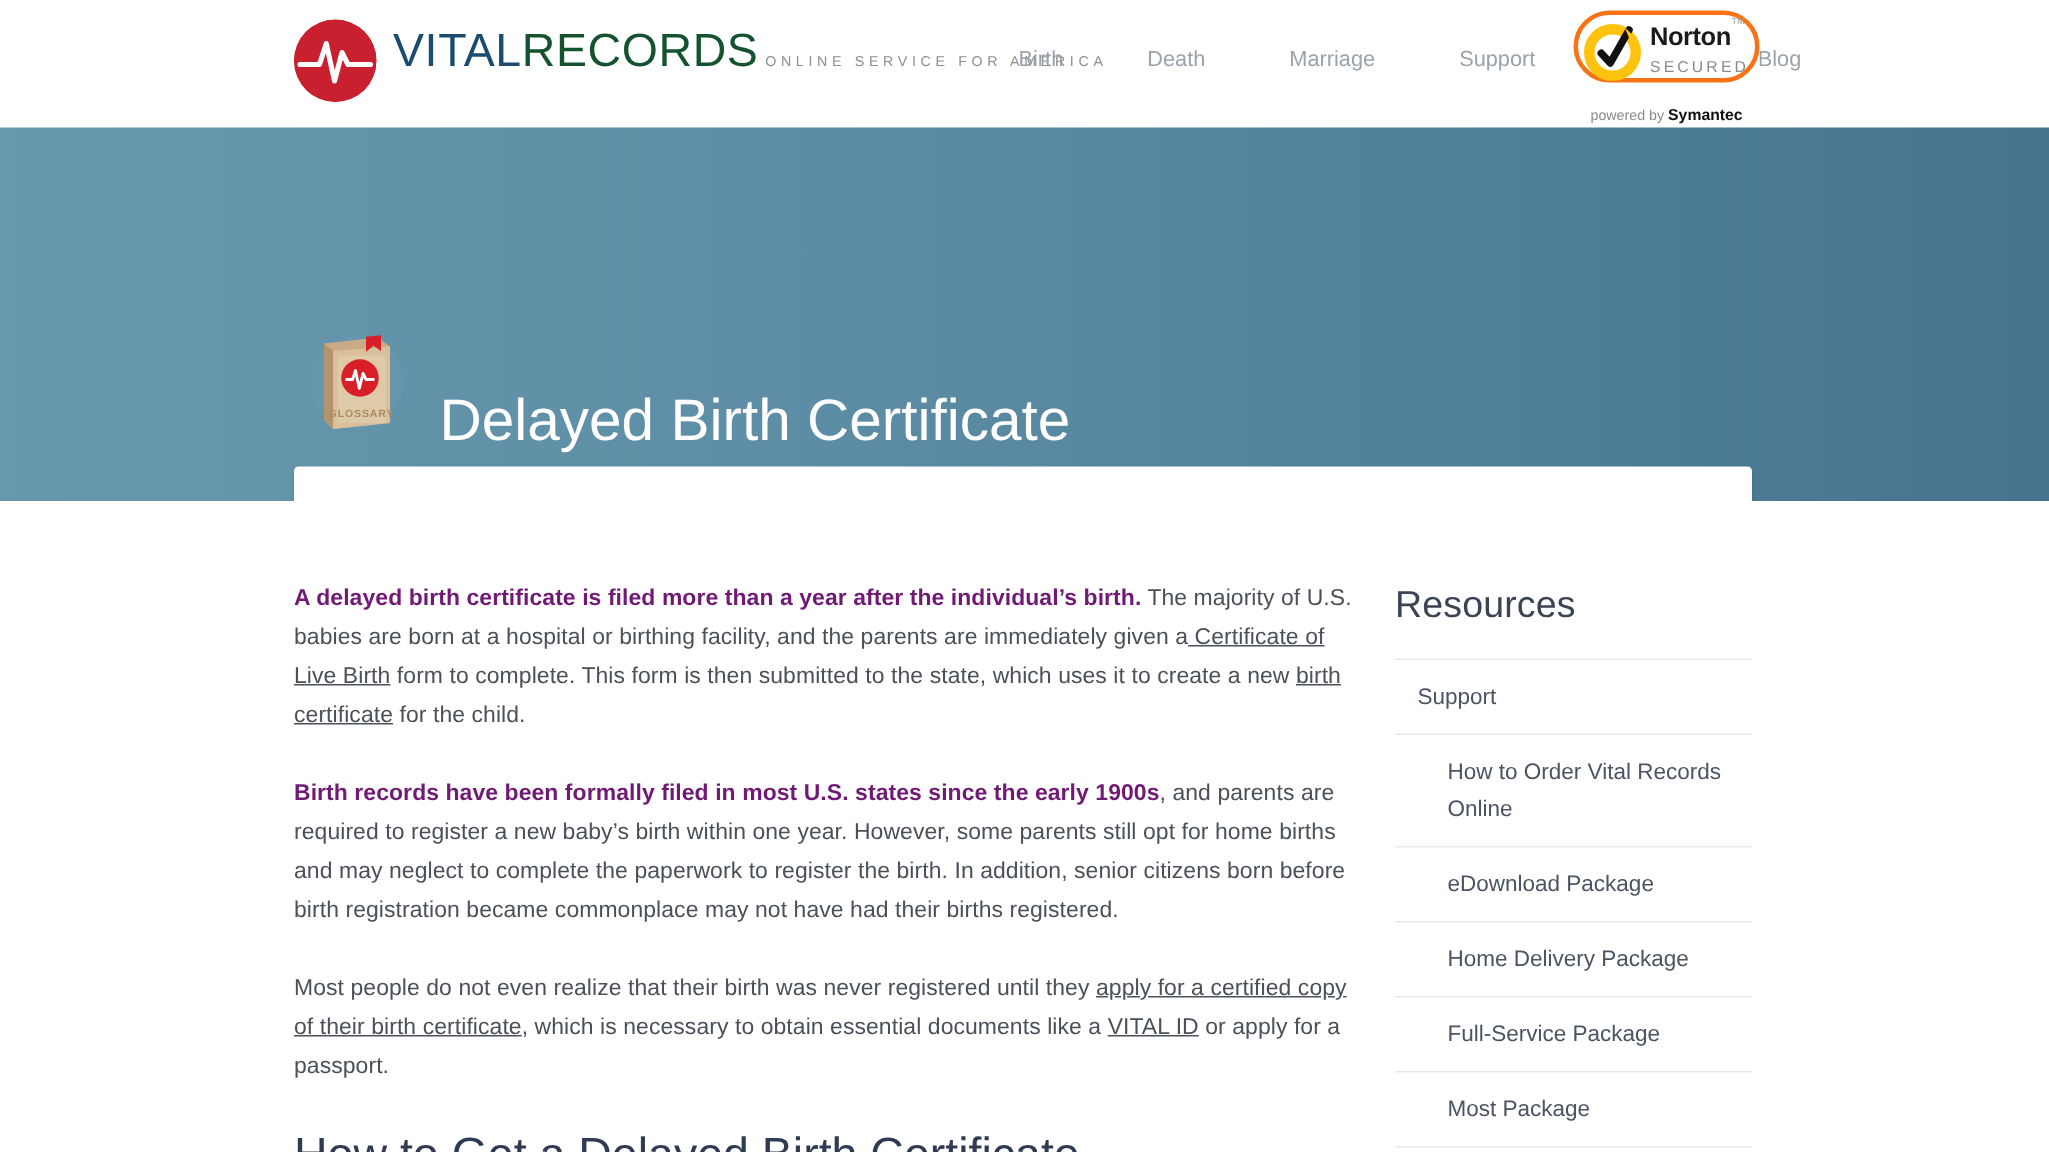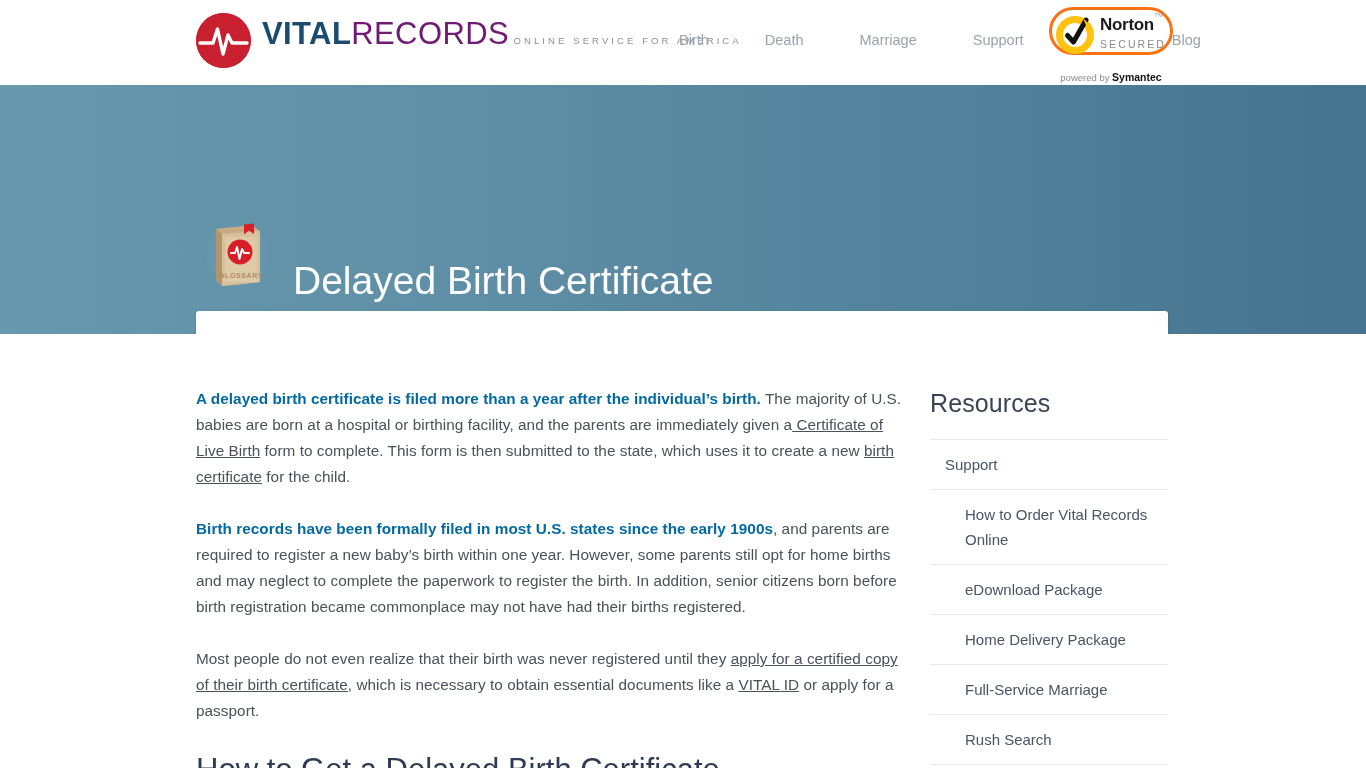--- a/index.html
+++ b/index.html
@@ -46,22 +46,22 @@
   }
   .brand-mark svg { display: block; position: absolute; left: 0; top: 0; }
   .brand-text { margin-left: 11px; padding-top: 4px; }
   .brand-title {
     font-size: 31px;
     line-height: 33px;
     letter-spacing: 0.4px;
     color: #1d4d70;
     white-space: nowrap;
   }
-  .brand-title .b-strong { font-weight: bold; color: #1b4c70; }
-  .brand-title .b-light { font-weight: 400; color: #701a75; }
+  .brand-title .b-strong { font-weight: normal; color: #1b4c70; }
+  .brand-title .b-light { font-weight: 400; color: #14532d; }
   .brand-sub {
     font-size: 9.5px;
     letter-spacing: 3.1px;
     color: #8e8e8e;
     margin-top: 2px;
     white-space: nowrap;
   }
 
   .main-nav {
     position: absolute;
@@ -207,21 +207,21 @@
     width: 708px;
   }
   .content-col p {
     margin: 0 0 26px 0;
     font-size: 15.3px;
     line-height: 26px;
     color: #4a5158;
     letter-spacing: 0.05px;
   }
   .content-col p b, .content-col p strong {
-    color: #0369a1;
+    color: #701a75;
     font-weight: bold;
   }
   .content-col a {
     color: #4a5158;
     text-decoration: underline;
   }
   .section-heading {
     margin: 6px 0 0 0;
     font-size: 31px;
     font-weight: 400;
@@ -364,24 +364,24 @@
         <li class="indent">
           <a href="#">How to Order Vital Records Online</a>
         </li>
         <li class="indent">
           <a href="#">eDownload Package</a>
         </li>
         <li class="indent">
           <a href="#">Home Delivery Package</a>
         </li>
         <li class="indent">
-          <a href="#">Full-Service Marriage</a>
-        </li>
-        <li class="indent">
-          <a href="#">Rush Search</a>
+          <a href="#">Full-Service Package</a>
+        </li>
+        <li class="indent">
+          <a href="#">Most Package</a>
         </li>
         <li class="indent">
           <a href="#">How Can I Track My Order?</a>
         </li>
       </ul>
   </aside>
 
 </div>
 
 </body></html>

